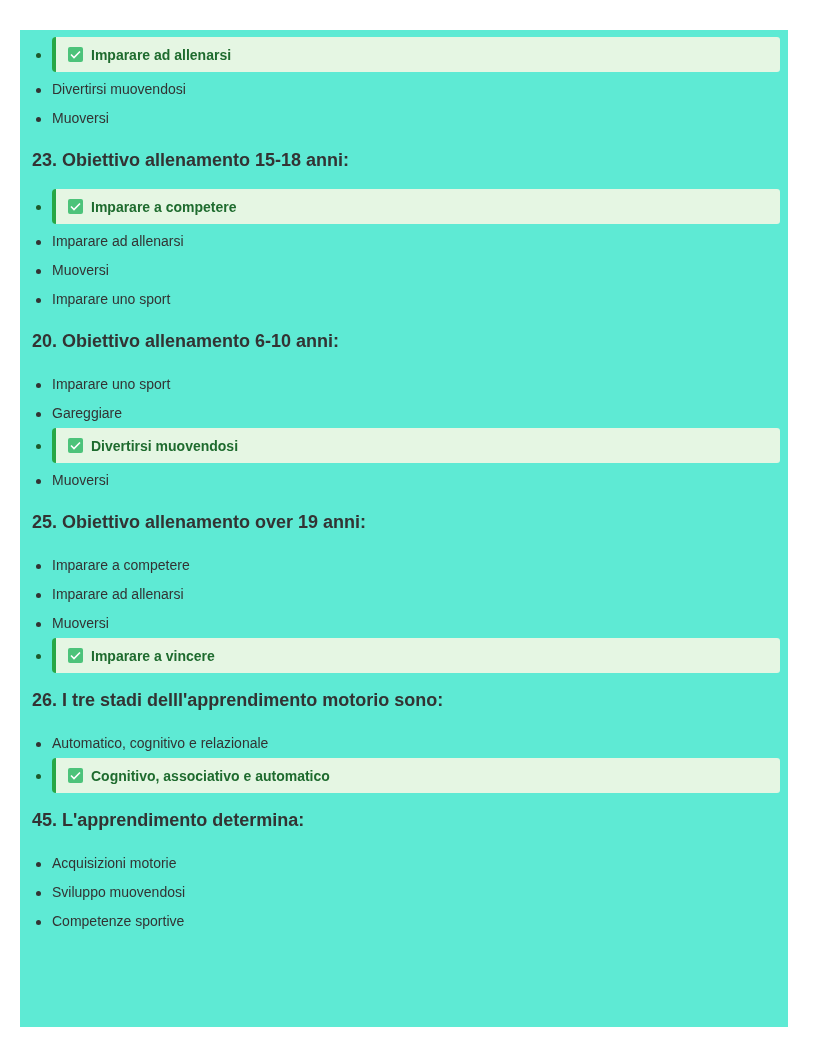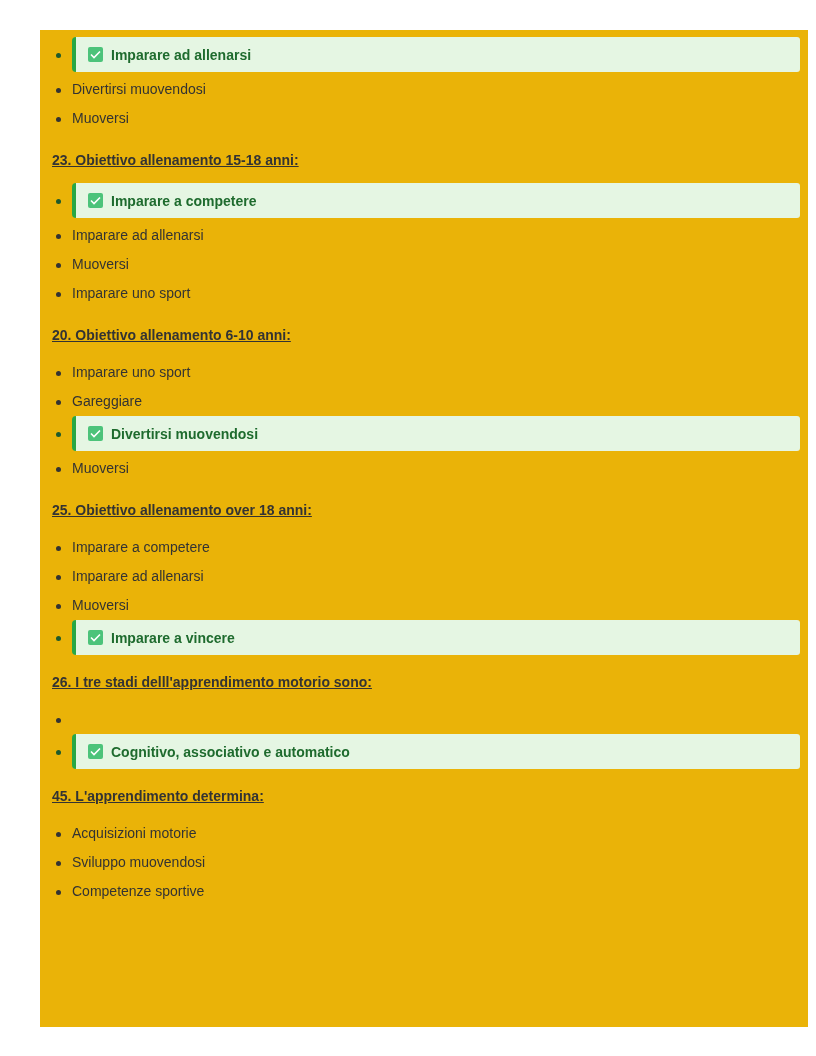--- a/index.html
+++ b/index.html
@@ -10,47 +10,46 @@
       height: 1056px;
       overflow: hidden;
     }
     body {
       font-family: "Liberation Sans", sans-serif;
       color: #333333;
       font-size: 14px;
     }
     .container {
       position: absolute;
-      left: 40px;
+      left: 20px;
       top: 30px;
       width: 768px;
       height: 997px;
-      background: #eab308;
+      background: #5eead4;
       box-sizing: border-box;
       padding: 7px 8px 0 8px;
     }
     .question {
       margin: 0;
     }
     .q-title {
       font-weight: bold;
-      font-size: 14px;
+      font-size: 18px;
       color: #333333;
       margin: 17px 0 0 4px;
       height: 20px;
       line-height: 20px;
-      text-decoration: underline;
     }
     ul.options {
       list-style: none;
       margin: 0;
       padding: 0;
     }
     .question.first ul.options { margin-top: 0; }
-    .question:not(.first) ul.options { margin-top: 13px; }
+    .question:not(.first) ul.options { margin-top: 19px; }
     li.option {
       position: relative;
       height: 29px;
       line-height: 29px;
       padding-left: 24px;
       font-size: 14px;
       color: #333333;
     }
     li.option .bullet {
       position: absolute;
@@ -182,21 +181,21 @@
         </div>
       </li>
       <li class="option">
         <span class="bullet"></span>
         <span>Muoversi</span>
       </li>
     </ul>
   </div>
 
   <div class="question">
-    <div class="q-title">25. Obiettivo allenamento over 18 anni:</div>
+    <div class="q-title">25. Obiettivo allenamento over 19 anni:</div>
     <ul class="options">
       <li class="option">
         <span class="bullet"></span>
         <span>Imparare a competere</span>
       </li>
       <li class="option">
         <span class="bullet"></span>
         <span>Imparare ad allenarsi</span>
       </li>
       <li class="option">
@@ -215,20 +214,21 @@
         </div>
       </li>
     </ul>
   </div>
 
   <div class="question">
     <div class="q-title">26. I tre stadi delll'apprendimento motorio sono:</div>
     <ul class="options">
       <li class="option">
         <span class="bullet"></span>
+        <span>Automatico, cognitivo e relazionale</span>
       </li>
       <li class="option correct">
         <span class="bullet"></span>
         <div class="correct-box">
           <span class="check-icon">
             <svg width="11" height="9" viewBox="0 0 11 9">
                 <path d="M1 4.5 L4 7.5 L10 1.5" stroke="#ffffff" stroke-width="1.6" fill="none"></path>
               </svg>
           </span>
           <span class="correct-text">Cognitivo, associativo e automatico</span>

